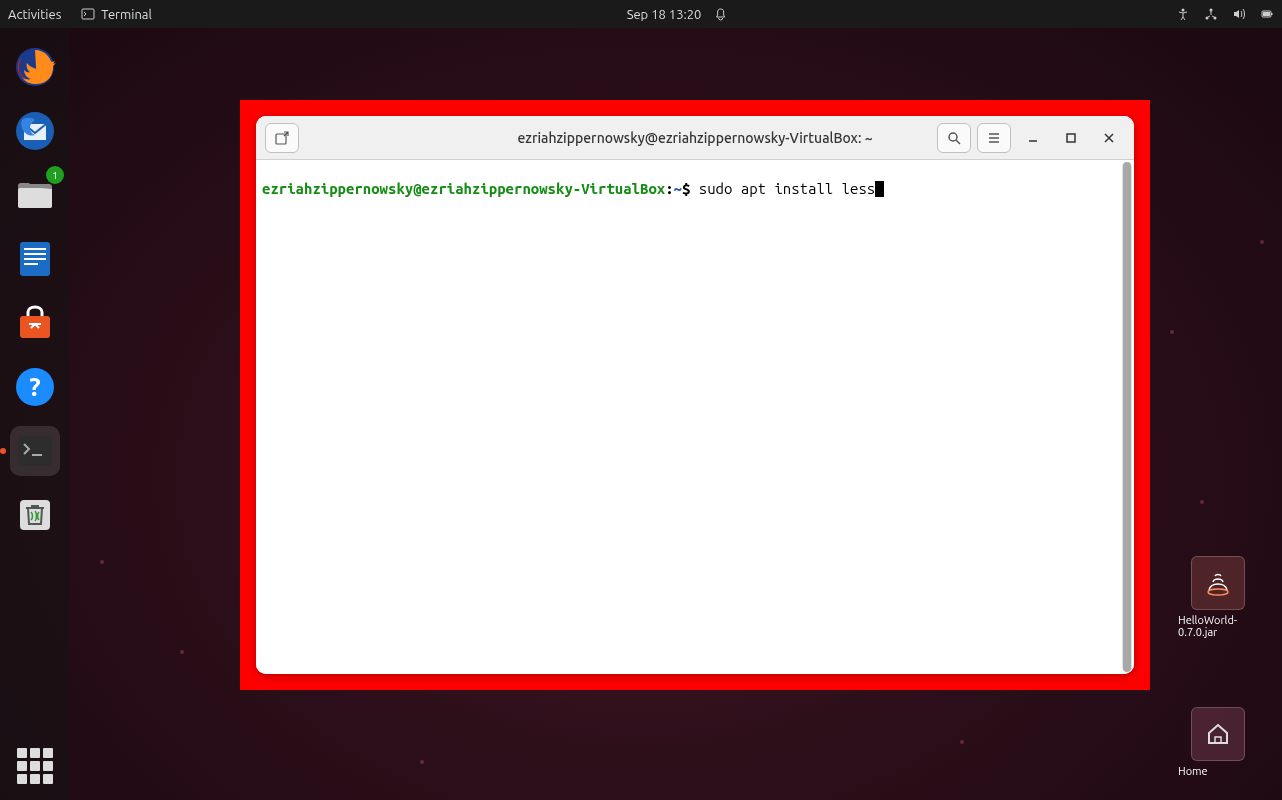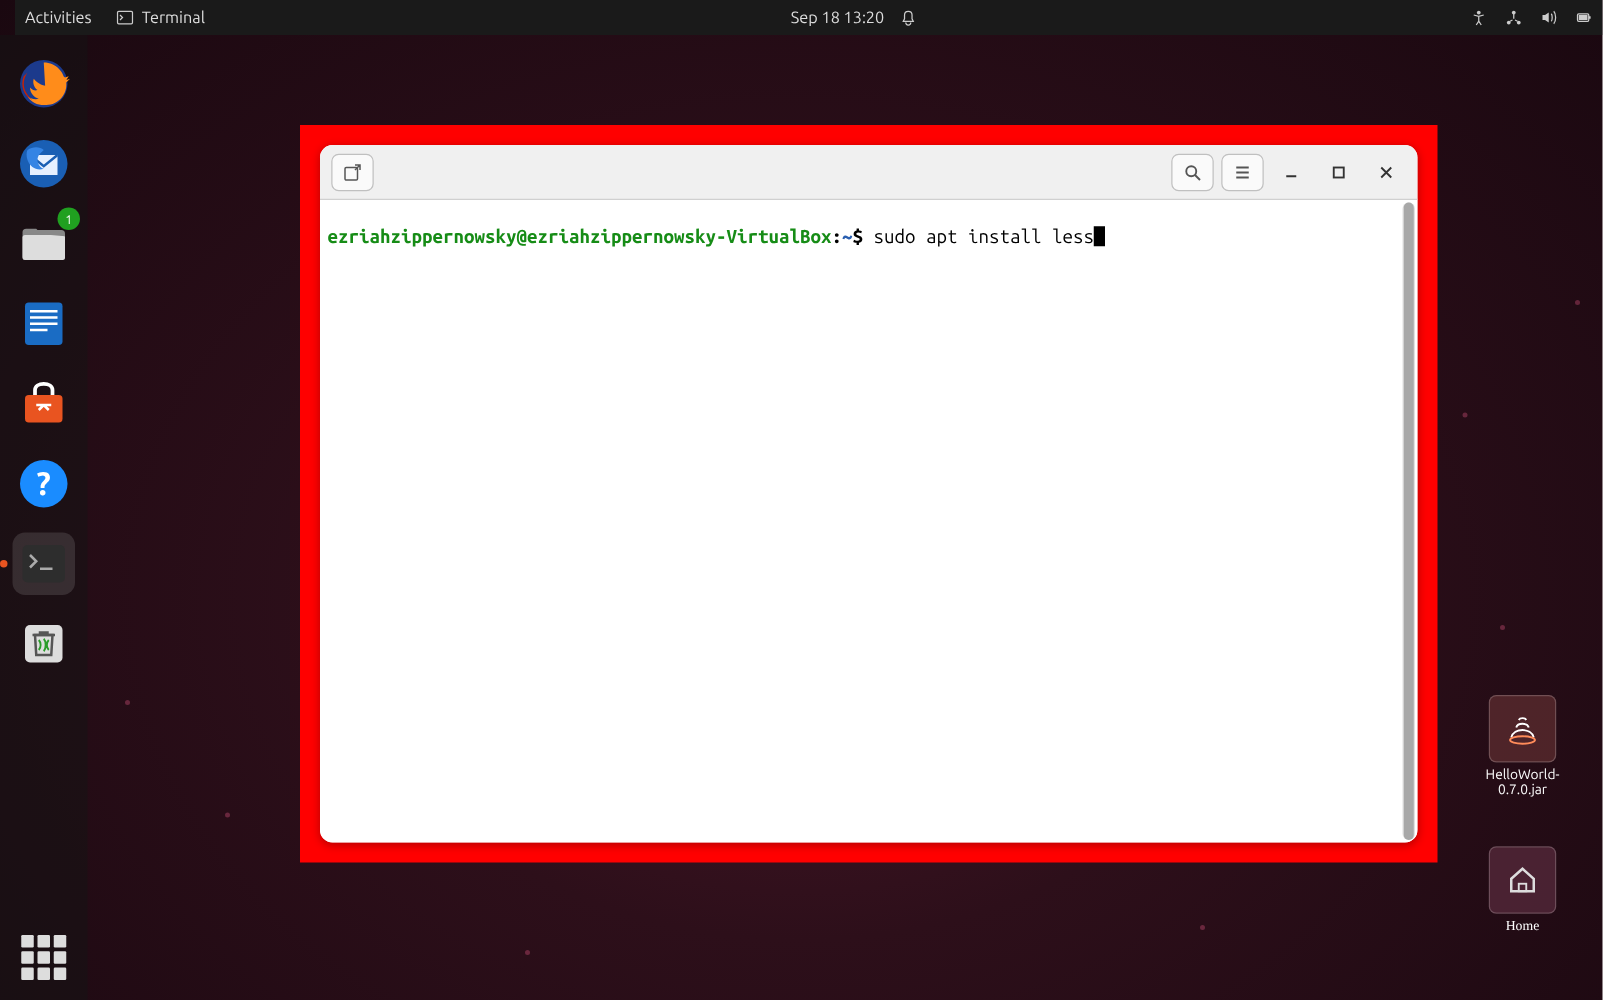--- a/index.html
+++ b/index.html
@@ -17,21 +17,21 @@
   position: absolute;
   width: 4px;
   height: 4px;
   background: rgba(255,100,150,0.3);
   border-radius: 50%;
 }
 
 
 .topbar {
   position: absolute;
-  top: 0; left: 12px; right: 0;
+  top: 0; left: 0; right: 0;
   height: 28px;
   background: #1a1a1a;
   color: #ddd;
   display: flex;
   align-items: center;
   font-size: 13px;
   padding: 0 8px;
 }
 .topbar-left { display: flex; align-items: center; gap: 20px; }
 .topbar-center {
@@ -114,21 +114,21 @@
 }
 .apps-grid span {
   background: #ddd;
   border-radius: 1px;
 }
 
 
 .desktop-icon {
   position: absolute;
   width: 80px;
-  text-align: center;
+  text-align: left;
   color: #fff;
   font-size: 11px;
 }
 .desktop-icon .ic-box {
   width: 54px;
   height: 54px;
   margin: 0 auto 4px auto;
   background: rgba(120,60,60,0.5);
   border: 1px solid rgba(255,255,255,0.2);
   border-radius: 6px;
@@ -362,39 +362,40 @@
 
 <div class="desktop-icon" style="right:24px; top:556px;">
   <div class="ic-box">
     <svg width="30" height="30" viewBox="0 0 30 30">
         <path d="M6 22c2-8 16-8 18 0M10 14c1-4 9-4 10 0M12 8c1-2 5-2 6 0" stroke="#fff" stroke-width="1.5" fill="none"></path>
         <ellipse cx="15" cy="24" rx="10" ry="3" fill="none" stroke="#ff8c5a" stroke-width="1.5"></ellipse>
       </svg>
   </div>
   <div>HelloWorld-0.7.0.jar</div>
 </div>
-<div class="desktop-icon" style="right:24px; top:677px;font-family:Liberation Serif, serif;">
+<div class="desktop-icon" style="right:24px; top:707px;">
   <div class="ic-box" style="background:rgba(100,50,70,0.6)">
     <svg width="30" height="30" viewBox="0 0 30 30">
         <path d="M6 14L15 6l9 8v10H6z" fill="none" stroke="#ddd" stroke-width="2"></path>
         <rect x="12" y="18" width="6" height="6" fill="none" stroke="#ddd" stroke-width="1.5"></rect>
       </svg>
   </div>
   <div>Home</div>
 </div>
 
 <div class="highlight-frame">
   <div class="term-window">
     <div class="term-titlebar">
       <div class="tb-btn">
         <svg width="16" height="16" viewBox="0 0 16 16">
             <rect x="2" y="4" width="10" height="10" rx="1" fill="none" stroke="#555" stroke-width="1.2"></rect>
             <path d="M10 2h4v4M14 2l-4 4" stroke="#555" stroke-width="1.2" fill="none"></path>
           </svg>
       </div>
+      <div class="tb-title">ezriahzippernowsky@ezriahzippernowsky-VirtualBox: ~</div>
       <div class="tb-right">
         <div class="tb-btn">
           <svg width="16" height="16" viewBox="0 0 16 16">
               <circle cx="7" cy="7" r="4" fill="none" stroke="#555" stroke-width="1.5"></circle>
               <path d="M10 10l4 4" stroke="#555" stroke-width="1.5"></path>
             </svg>
         </div>
         <div class="tb-btn">
           <svg width="16" height="16" viewBox="0 0 16 16">
               <path d="M3 4h10M3 8h10M3 12h10" stroke="#555" stroke-width="1.5"></path>

